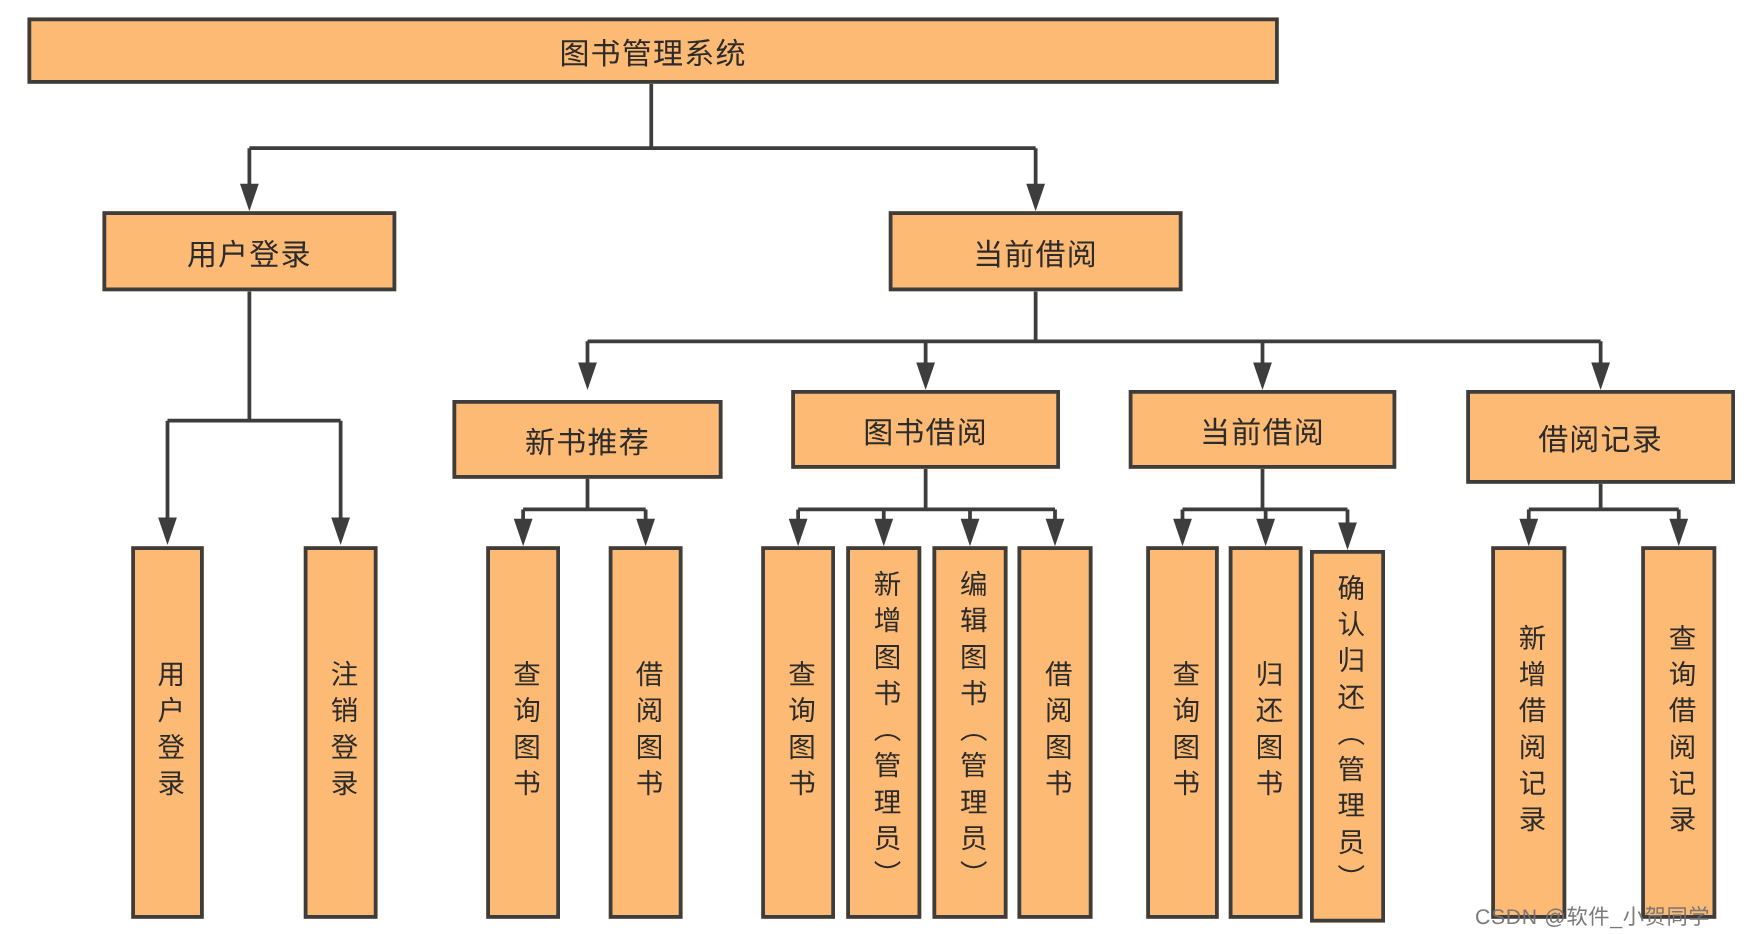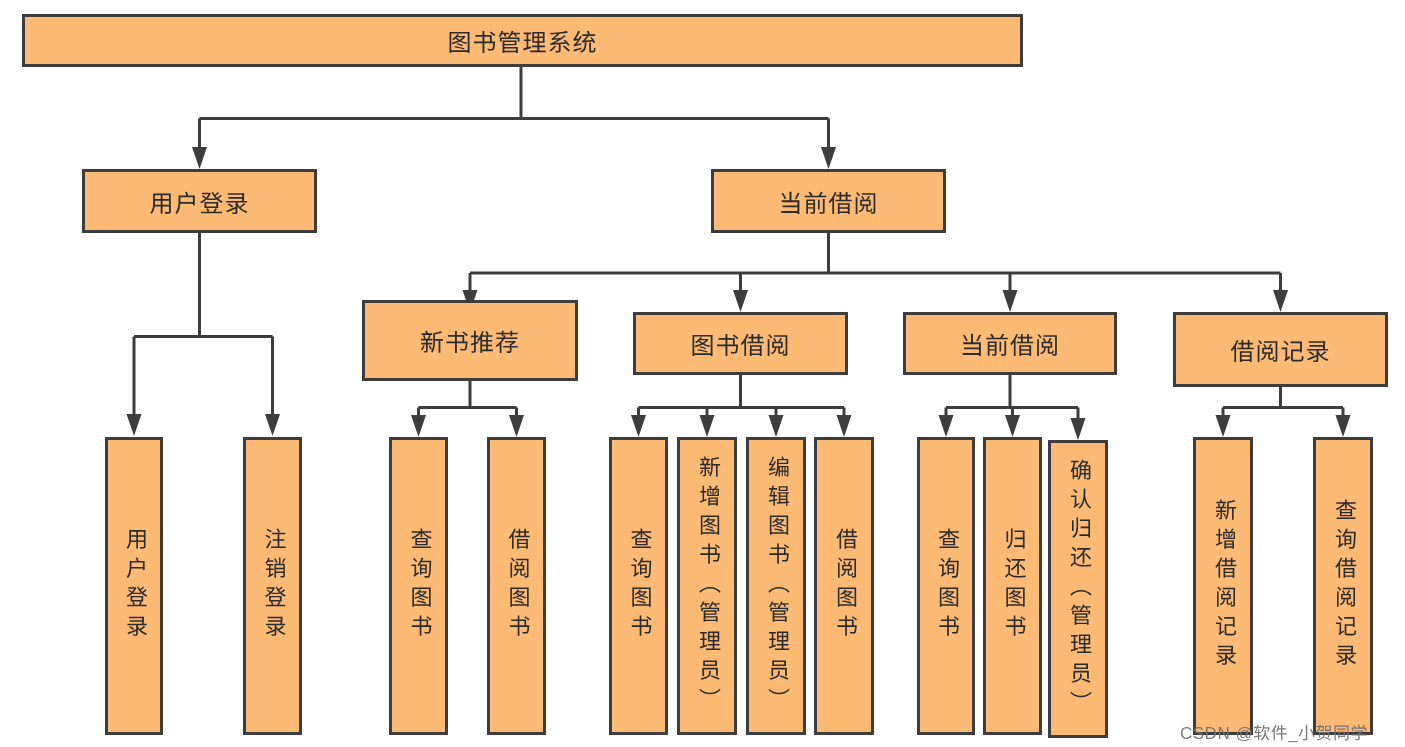--- a/index.html
+++ b/index.html
@@ -16,21 +16,21 @@
   }
   .hbox{font-size:24px;letter-spacing:1px;}
   .vbox{top:437px;width:59px;height:298px;}
   .vtext{
     writing-mode:vertical-rl;text-orientation:mixed;
     font-size:22px;letter-spacing:7px;line-height:1;white-space:nowrap;
   }
   #b-root{left:22px;top:14px;width:1001px;height:53px;}
   #b-l2a{left:82px;top:169px;width:235px;height:64px;}
   #b-l2b{left:711px;top:169px;width:235px;height:64px;}
-  #b-l3a{left:362px;top:300px;width:216px;height:81px;}
+  #b-l3a{left:362px;top:320px;width:216px;height:63px;}
   #b-l3b{left:633px;top:312px;width:215px;height:63px;}
   #b-l3c{left:903px;top:312px;width:214px;height:63px;}
   #b-l3d{left:1173px;top:312px;width:215px;height:75px;}
   #v-ul1{left:105px;width:58px;}
   #v-ul2{left:243px;}
   #v-nb1{left:389px;}
   #v-nb2{left:487px;}
   #v-bb1{left:609px;}
   #v-bb2{left:677px;width:60px;}
   #v-bb3{left:746px;width:60px;}

